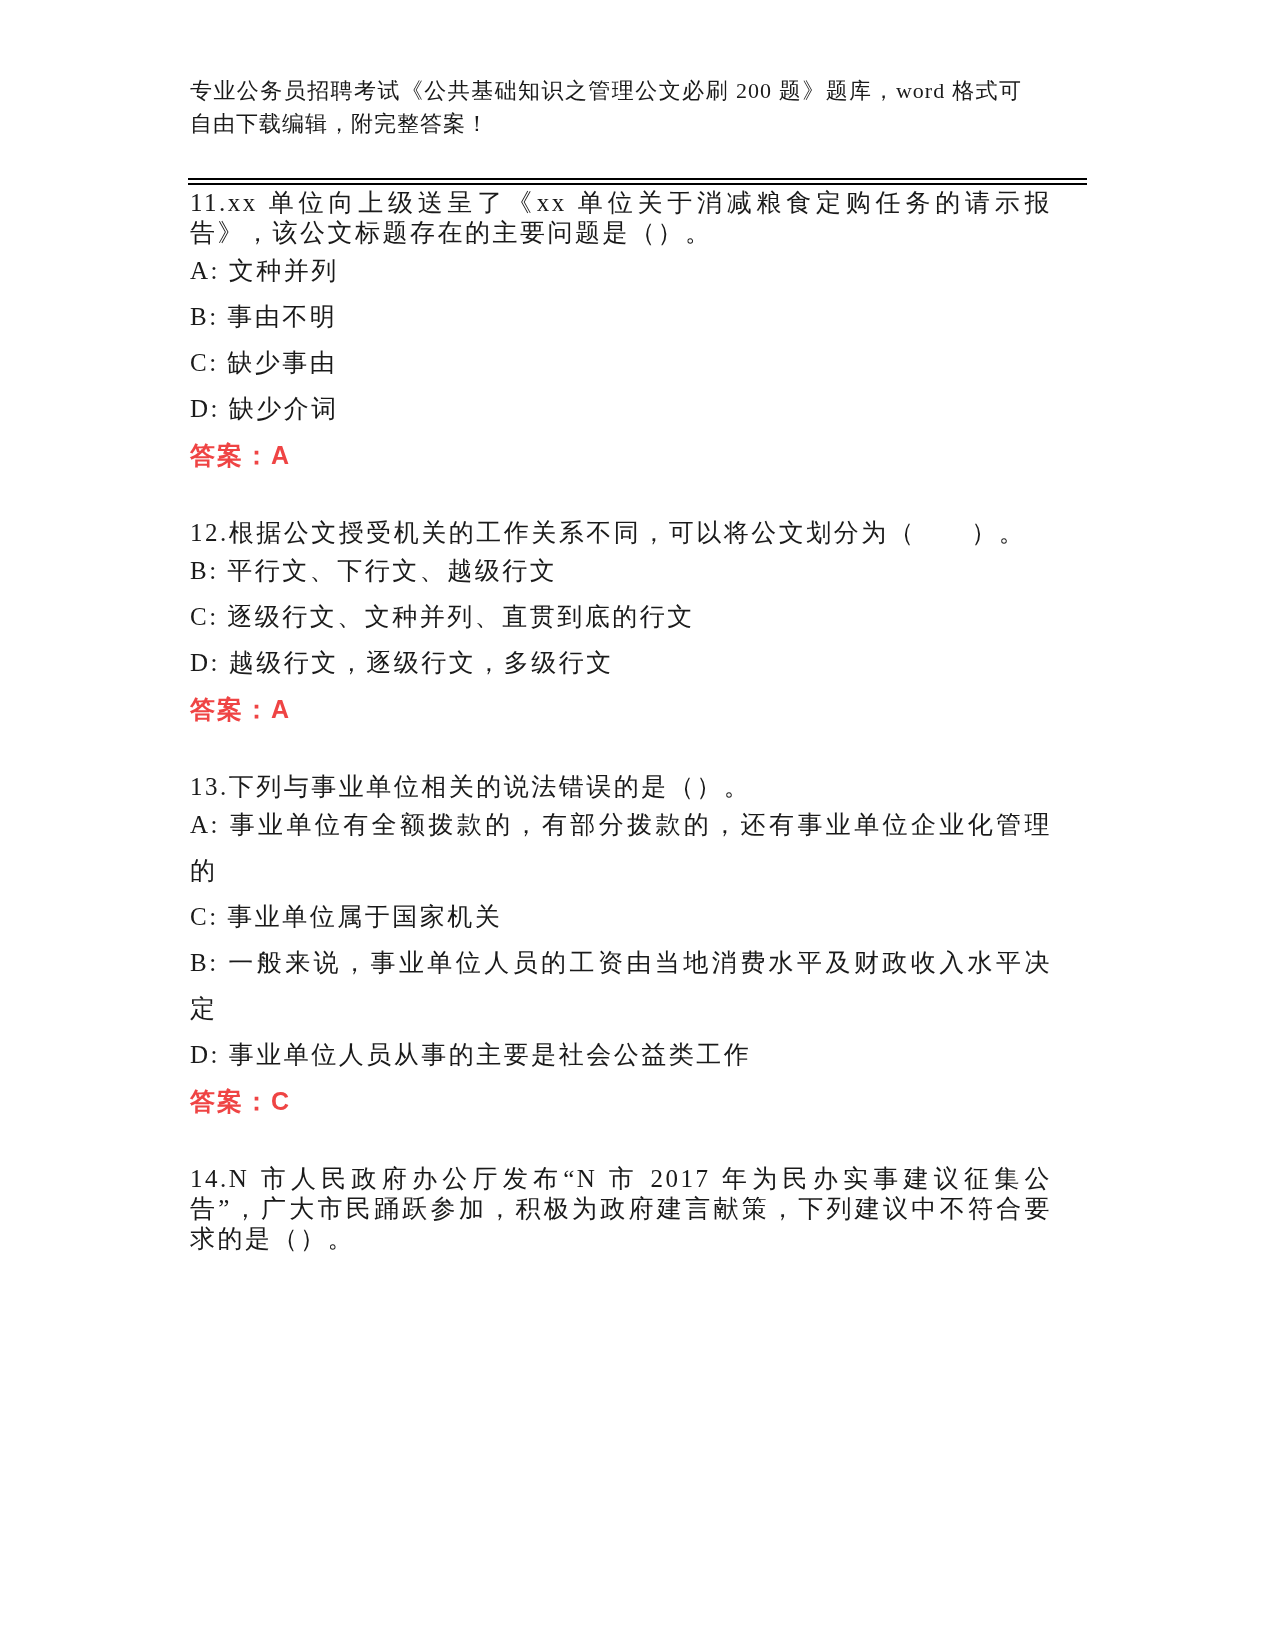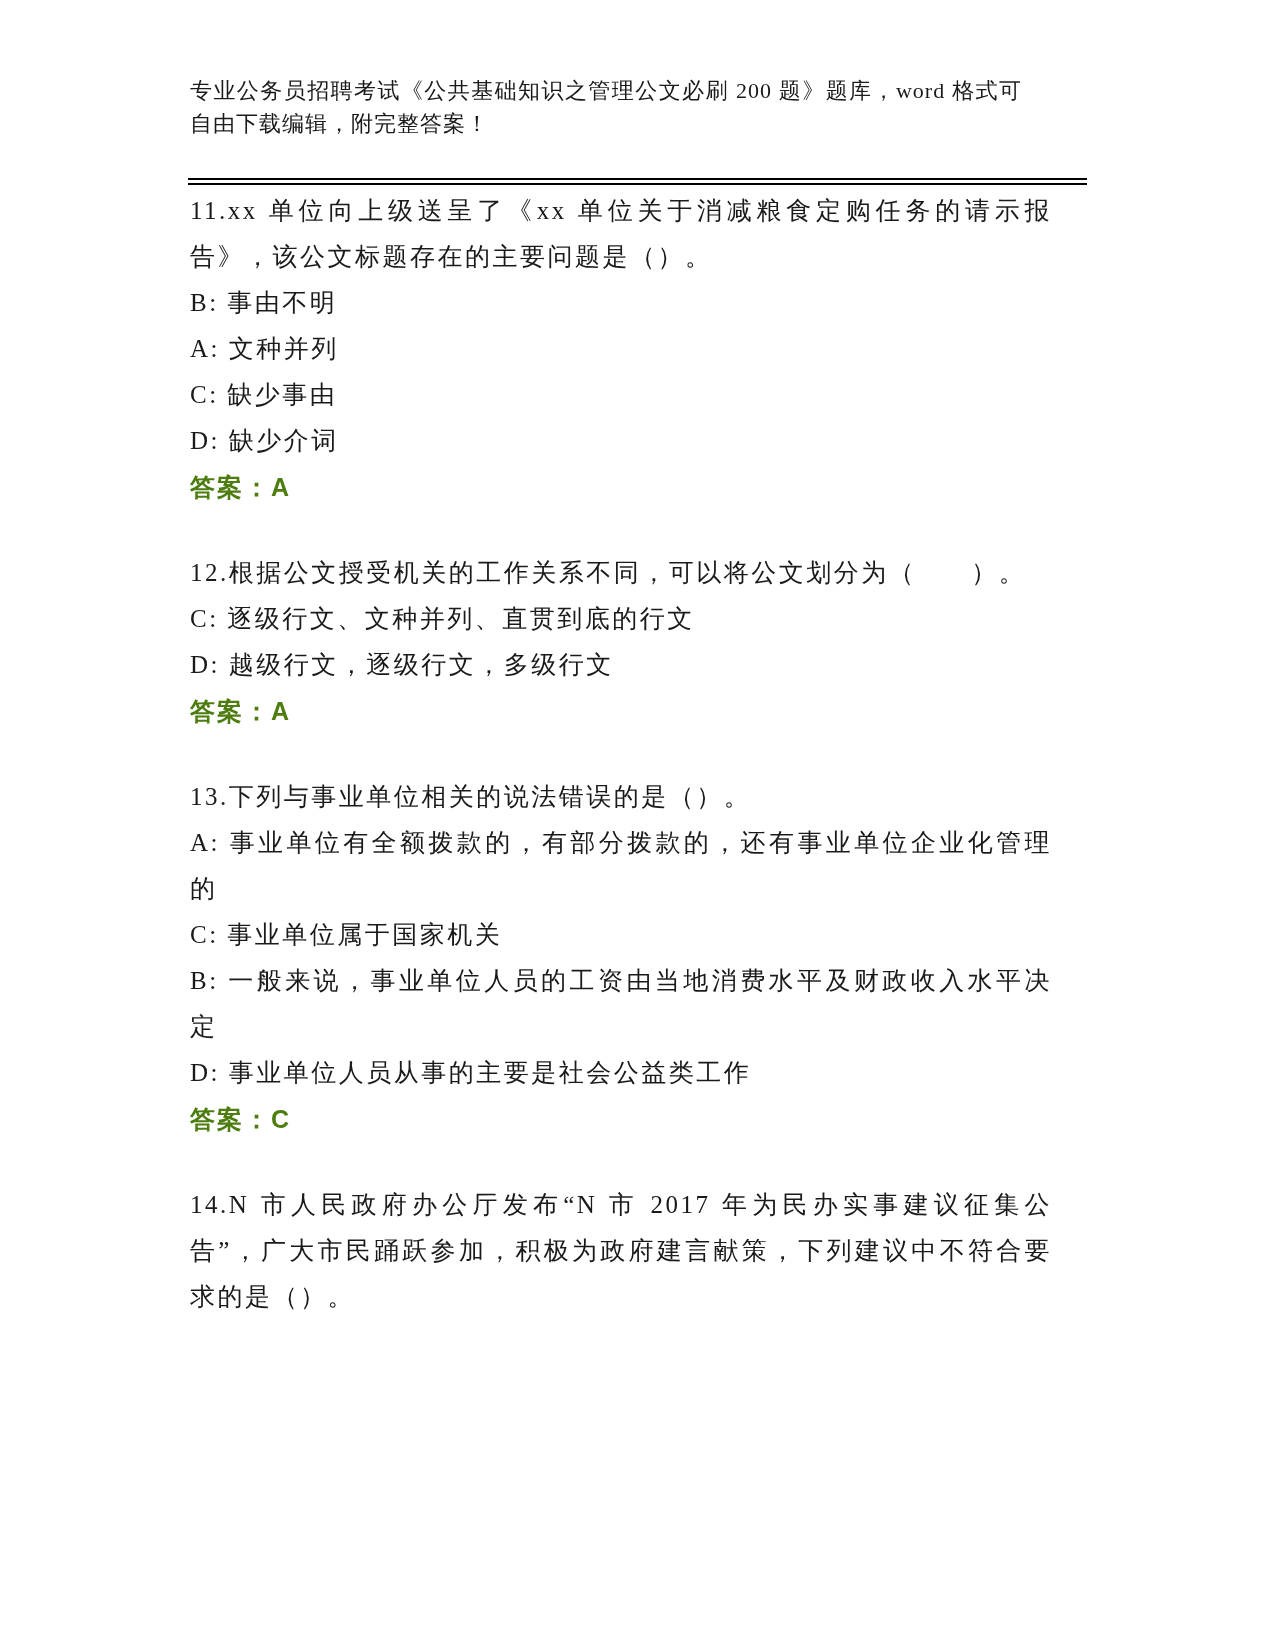--- a/index.html
+++ b/index.html
@@ -29,65 +29,66 @@
     height: 3px;
     border-top: 2px solid #000000;
     border-bottom: 2px solid #000000;
   }
   .content {
     width: 862px;
     margin-top: 3px;
   }
   .question-text {
     font-size: 25px;
-    line-height: 46px;
+    line-height: 30px;
     letter-spacing: 2.5px;
     margin: 40px 0 0 0;
     text-align: justify;
   }
   .content > section:first-child .question-text { margin-top: 0; }
   .option-text {
     font-size: 25px;
     line-height: 46px;
     letter-spacing: 2.5px;
     margin: 0;
     text-align: justify;
   }
   .answer-text {
     font-size: 25px;
     line-height: 46px;
     letter-spacing: 2px;
     margin: 0;
     font-weight: bold;
-    color: #4d7c0f;
+    color: #ef4444;
     font-family: "Liberation Sans", "DejaVu Sans", sans-serif;
   }
 </style>
 </head>
 <body>
 
 <div class="page">
 
   <p class="header-text">专业公务员招聘考试《公共基础知识之管理公文必刷 200 题》题库，word 格式可自由下载编辑，附完整答案！</p>
 
   <div class="header-rule"></div>
 
   <div class="content">
 
     <section>
       <p class="question-text">11.xx 单位向上级送呈了《xx 单位关于消减粮食定购任务的请示报告》，该公文标题存在的主要问题是（）。</p>
+      <p class="option-text">A: 文种并列</p>
       <p class="option-text">B: 事由不明</p>
-      <p class="option-text">A: 文种并列</p>
       <p class="option-text">C: 缺少事由</p>
       <p class="option-text">D: 缺少介词</p>
       <p class="answer-text">答案：A</p>
     </section>
 
     <section>
       <p class="question-text">12.根据公文授受机关的工作关系不同，可以将公文划分为（　　）。</p>
+      <p class="option-text">B: 平行文、下行文、越级行文</p>
       <p class="option-text">C: 逐级行文、文种并列、直贯到底的行文</p>
       <p class="option-text">D: 越级行文，逐级行文，多级行文</p>
       <p class="answer-text">答案：A</p>
     </section>
 
     <section>
       <p class="question-text">13.下列与事业单位相关的说法错误的是（）。</p>
       <p class="option-text">A: 事业单位有全额拨款的，有部分拨款的，还有事业单位企业化管理的</p>
       <p class="option-text">C: 事业单位属于国家机关</p>
       <p class="option-text">B: 一般来说，事业单位人员的工资由当地消费水平及财政收入水平决定</p>

